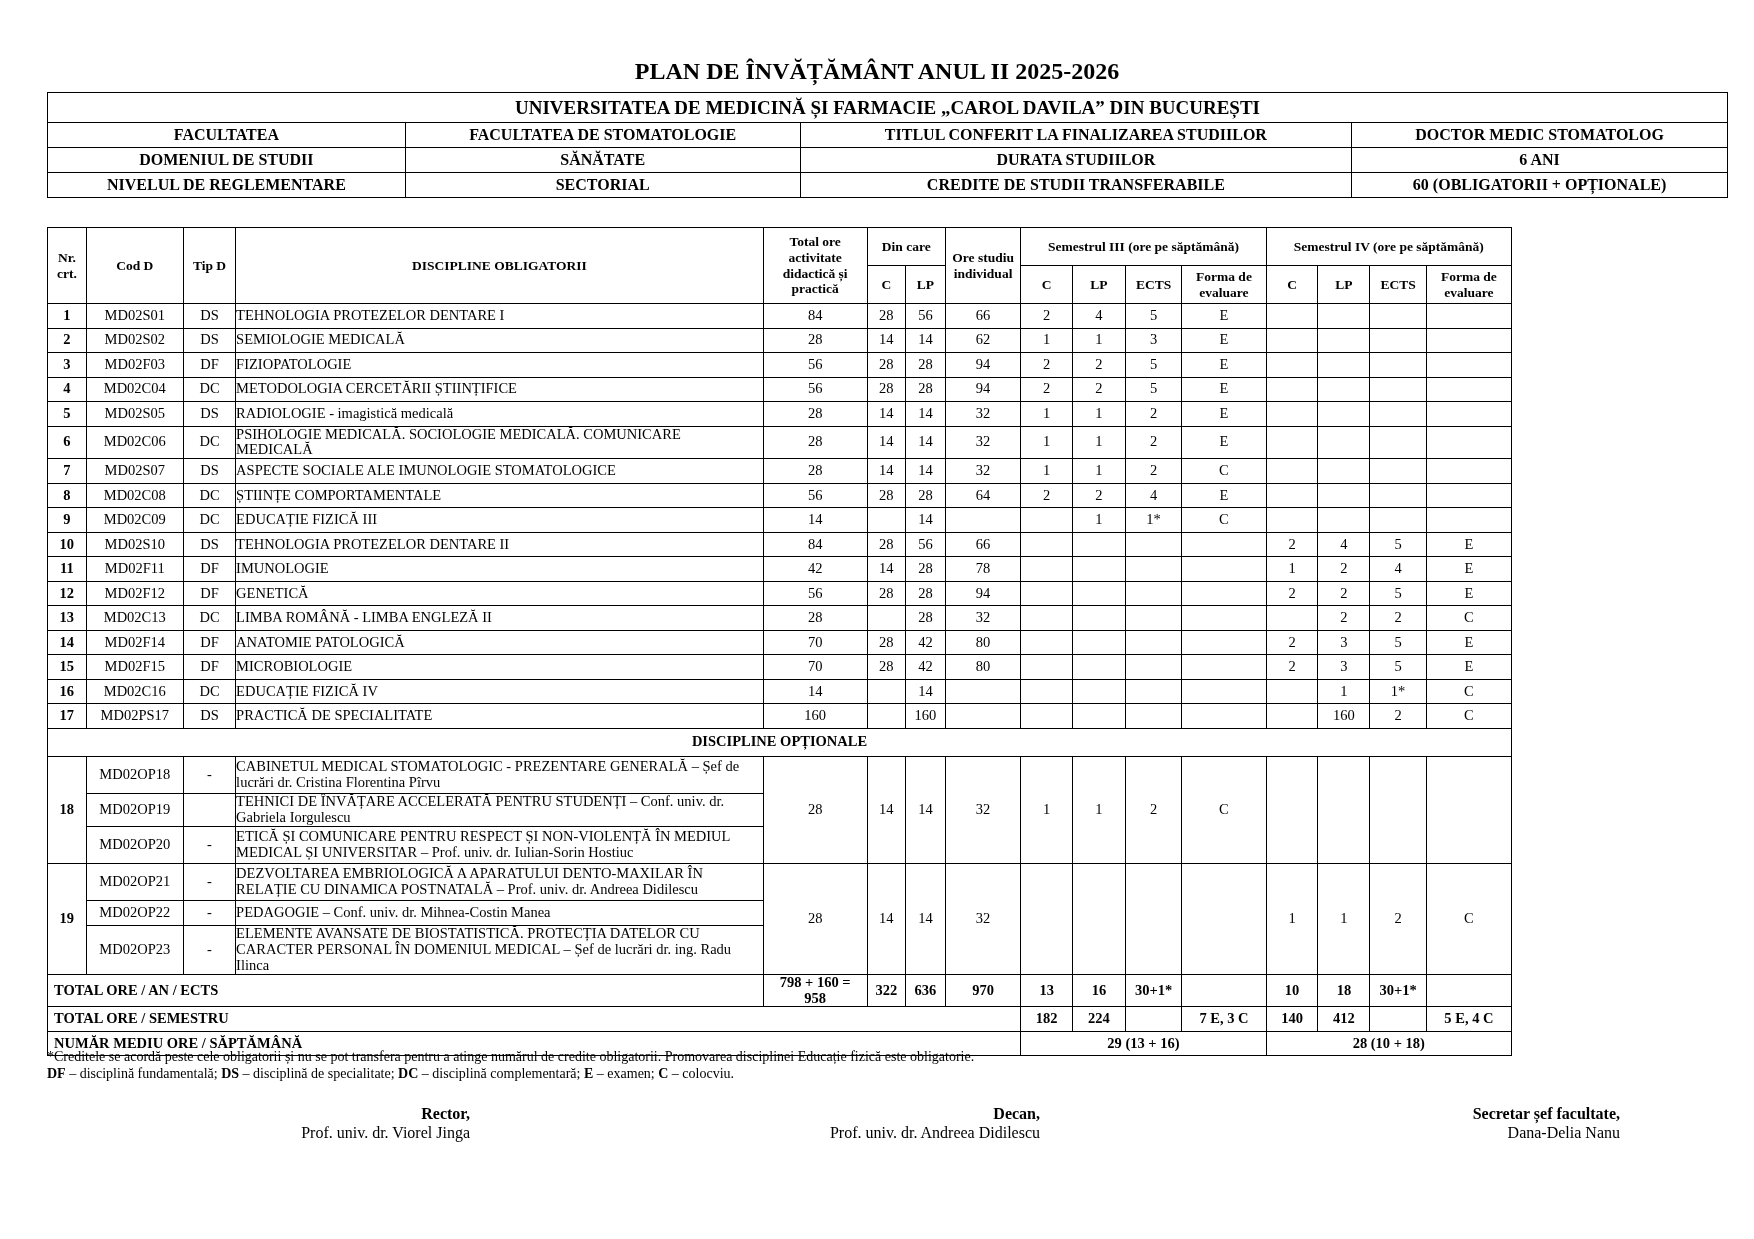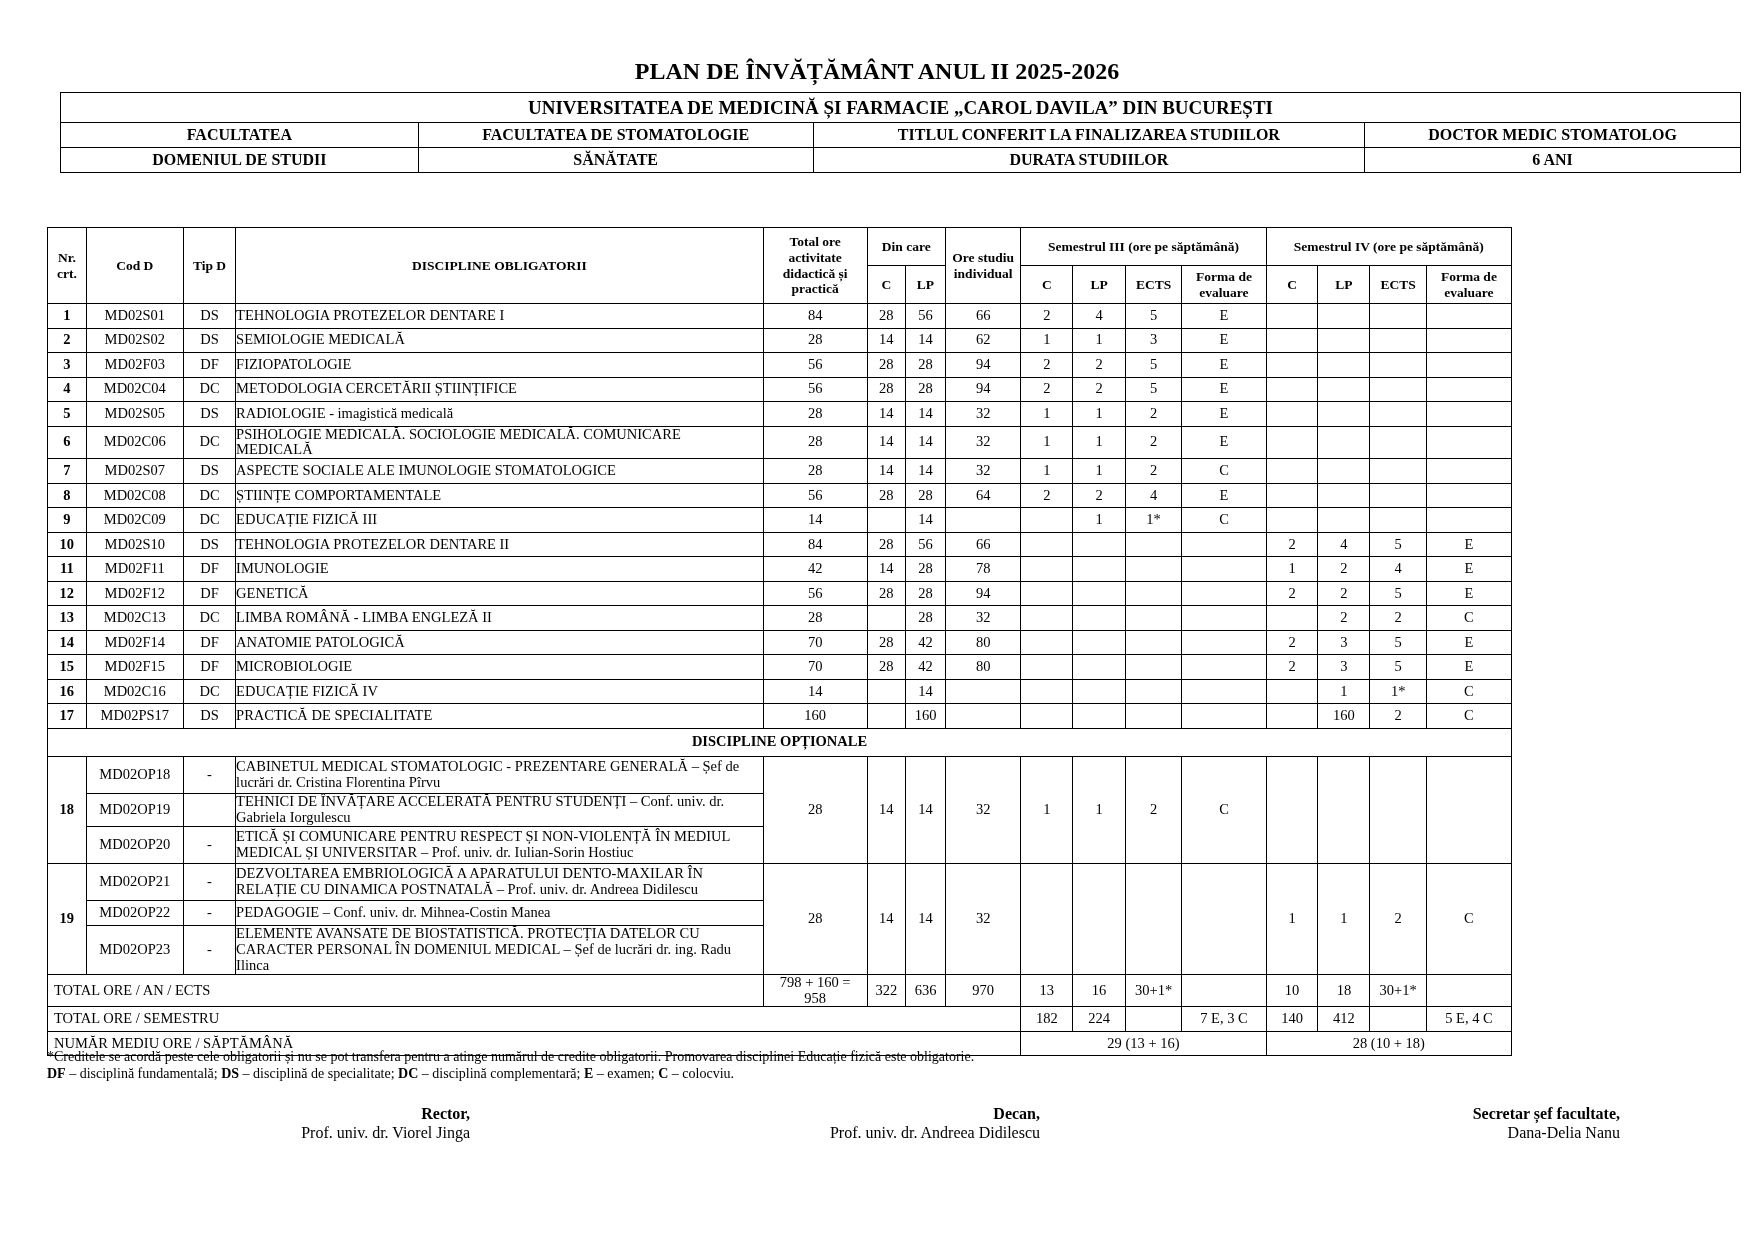--- a/index.html
+++ b/index.html
@@ -8,34 +8,34 @@
     font-family: "Liberation Serif", "DejaVu Serif", serif; color: #000;
   }
   .page-title {
     position: absolute; left: 0; width: 1754px; top: 58px;
     text-align: center; font-weight: bold; font-size: 24px;
   }
   table { border-collapse: collapse; position: absolute; }
   td, th { border: 1.3px solid #000; padding: 0 4px; }
 
   
-  #info-table { left: 47px; top: 92px; width: 1681px; font-size: 16px; font-weight: bold; margin-left: 13px; }
+  #info-table { left: 47px; top: 92px; width: 1681px; font-size: 16px; font-weight: bold; }
   #info-table td { text-align: center; height: 24px; }
   #info-table td.uni { font-size: 19px; height: 29px; }
 
   
   #plan-table { left: 47px; top: 227px; width: 1465px; font-size: 14.5px; }
   #plan-table th { font-weight: bold; font-size: 13.5px; text-align: center; line-height: 1.15; }
   #plan-table td { text-align: center; height: 23.5px; line-height: 1.1; }
   #plan-table td.name { text-align: left; padding-left: 0; }
   #plan-table td.nr { font-weight: bold; }
   #plan-table tr.opt-sub td { height: 36px; }
   #plan-table tr.opt-sub td.single { height: 24px; }
   #plan-table td.section { font-weight: bold; height: 27px; }
-  #plan-table tr.total td { font-weight: normal; }
+  #plan-table tr.total td { font-weight: bold; }
   #plan-table td.left { text-align: left; padding-left: 6px; }
 
   .notes { position: absolute; left: 47px; top: 1048px; font-size: 14px; line-height: 17px; }
   .notes b { font-weight: bold; }
   .sig { position: absolute; top: 1104px; text-align: right; font-size: 16px; line-height: 19px; }
   .sig .role { font-weight: bold; }
 </style>
 </head>
 <body>
 
@@ -56,20 +56,26 @@
     <td>FACULTATEA</td>
     <td>FACULTATEA DE STOMATOLOGIE</td>
     <td>TITLUL CONFERIT LA FINALIZAREA STUDIILOR</td>
     <td>DOCTOR MEDIC STOMATOLOG</td>
   </tr>
   <tr>
     <td>DOMENIUL DE STUDII</td>
     <td>SĂNĂTATE</td>
     <td>DURATA STUDIILOR</td>
     <td>6 ANI</td>
+  </tr>
+  <tr>
+    <td>NIVELUL DE REGLEMENTARE</td>
+    <td>SECTORIAL</td>
+    <td>CREDITE DE STUDII TRANSFERABILE</td>
+    <td>60 (OBLIGATORII + OPȚIONALE)</td>
   </tr>
 </tbody>
   </table>
 
 <table id="plan-table">
   <colgroup>
     <col style="width:42px">
       <col style="width:103px">
       <col style="width:60px">
       <col style="width:654px">

